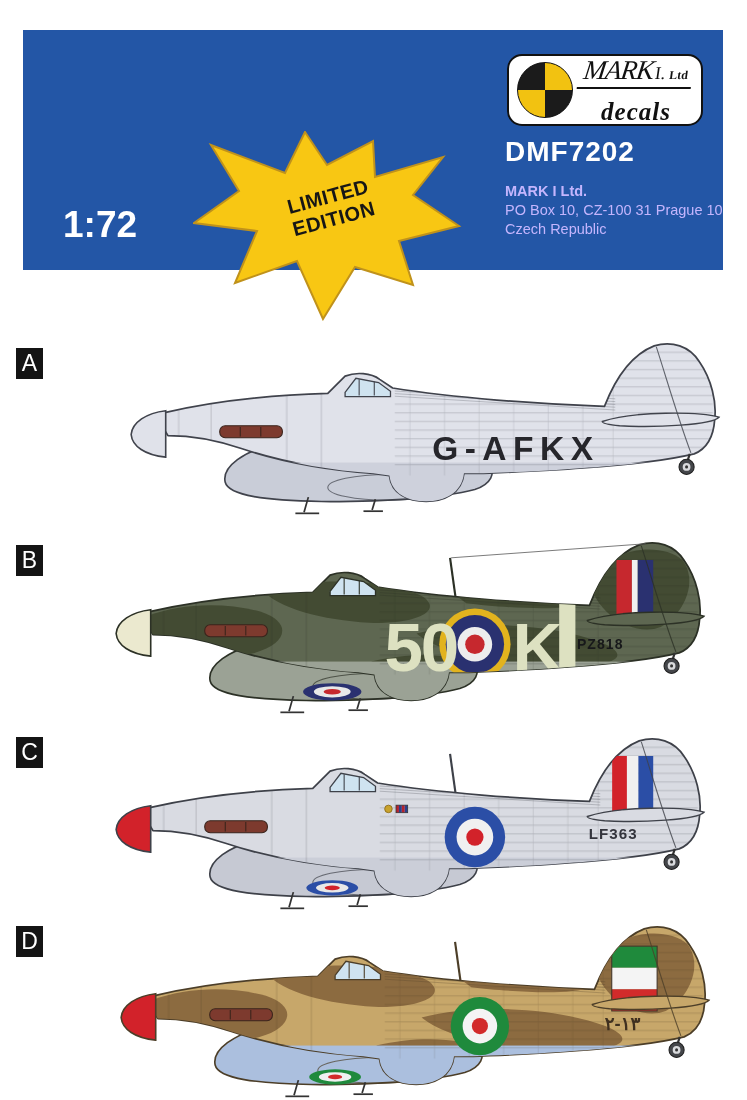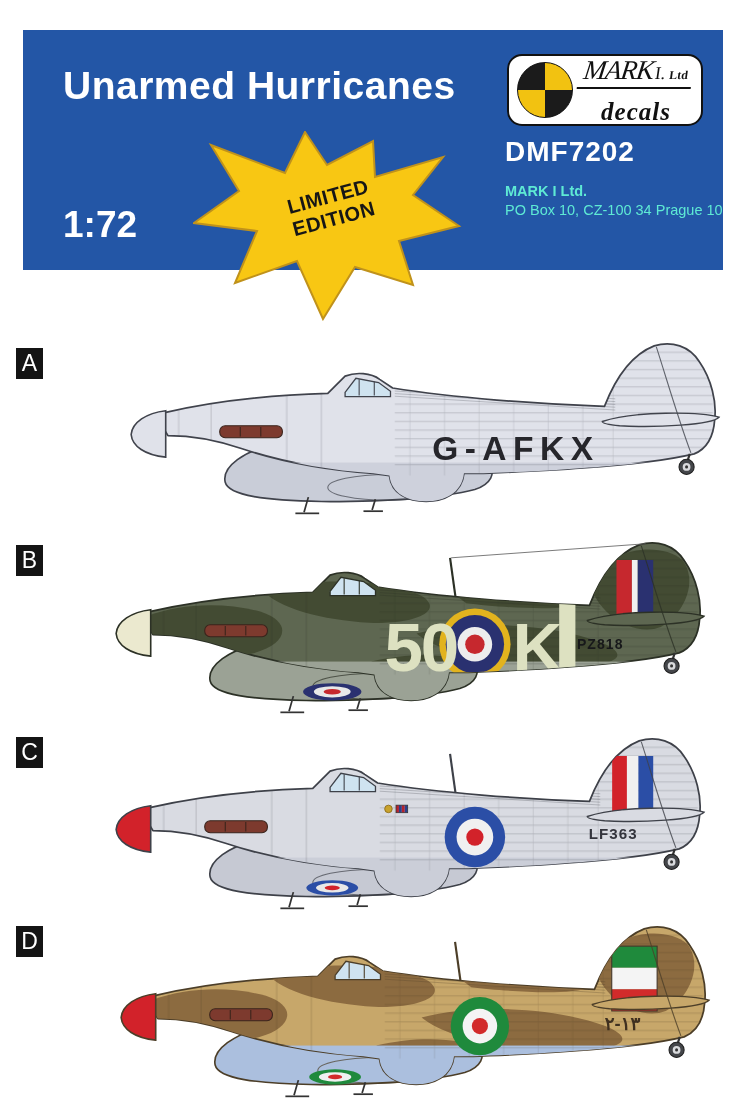--- a/index.html
+++ b/index.html
@@ -14,56 +14,56 @@
         background:conic-gradient(#f2c211 0deg 90deg,#1b1b1b 90deg 180deg,#f2c211 180deg 270deg,#1b1b1b 270deg 360deg);
         border:1.5px solid #111;}
   .logo-text{flex:1;padding-left:6px;font-family:"Liberation Serif",serif;color:#111;}
   .logo-top{border-bottom:2px solid #111;display:flex;align-items:baseline;justify-content:center;
         transform:skewX(-8deg);padding-bottom:1px;}
   .logo-brand{font-size:27px;font-style:italic;letter-spacing:-1px;}
   .logo-numeral{font-size:18px;margin-left:2px;}
   .logo-suffix{font-size:12px;font-weight:bold;margin-left:4px;}
   .logo-sub{font-size:25px;font-weight:bold;font-style:italic;text-align:center;letter-spacing:1px;margin-top:9px;}
   .code{position:absolute;left:482px;top:106px;font-size:28px;font-weight:bold;color:#fff;letter-spacing:1px;}
-  .addr{position:absolute;left:482px;top:152px;color:#5eead4;font-size:14.5px;line-height:19px;}
+  .addr{position:absolute;left:482px;top:152px;color:#c4b5fd;font-size:14.5px;line-height:19px;}
   .addr .b{font-weight:bold;}
   .addr .i{font-weight:bold;font-style:italic;}
   .star{position:absolute;left:193px;top:131px;width:272px;height:190px;}
   .star svg{position:absolute;left:0;top:0;}
   .star-text{position:absolute;left:58px;top:54px;width:160px;text-align:center;
         transform:rotate(-15deg);color:#161616;font-weight:bold;font-size:20px;line-height:23px;letter-spacing:.5px;}
   .badge{position:absolute;left:16px;width:27px;height:31px;background:#141414;color:#fff;
         display:flex;align-items:center;justify-content:center;font-size:23px;}
   .plane{position:absolute;width:670px;height:200px;}
   .plane svg{width:100%;height:100%;display:block;}
   .pa{left:116px;top:335px;} .pb{left:101px;top:534px;} .pc{left:101px;top:730px;} .pd{left:106px;top:918px;}
 </style>
 </head>
 <body>
 
 <div class="band" style="background: rgb(35, 86, 166);">
-  <div class="title">Unarmed Hurricanes</div>
   <div class="scale">1:72</div>
 
   <div class="logo">
     <div class="logo-circle"></div>
     <div class="logo-text">
       <div class="logo-top">
         <span class="logo-brand">MARK</span>
         <span class="logo-numeral">I.</span>
         <span class="logo-suffix">Ltd</span>
       </div>
       <div class="logo-sub">decals</div>
     </div>
   </div>
 
   <div class="code">DMF7202</div>
   <div class="addr">
     <div class="b">MARK I Ltd.</div>
-    <div>PO Box 10, CZ-100 34 Prague 10</div>
+    <div>PO Box 10, CZ-100 31 Prague 10</div>
+    <div>Czech Republic</div>
   </div>
 </div>
 
 <div class="star">
   <svg id="star-svg" width="272" height="190" viewBox="0 0 272 190">
       <polygon points="112,1 134,34 180,10 182,46 250,26 220,64 266,95 206,110 220,154 162,136 130,188 104,130 42,152 64,100 1,92 46,60 18,14 92,42" fill="#f8c713" stroke="#c0921b" stroke-width="2"></polygon>
     </svg>
   <div class="star-text">
     <div>LIMITED</div>
     <div>EDITION</div>

